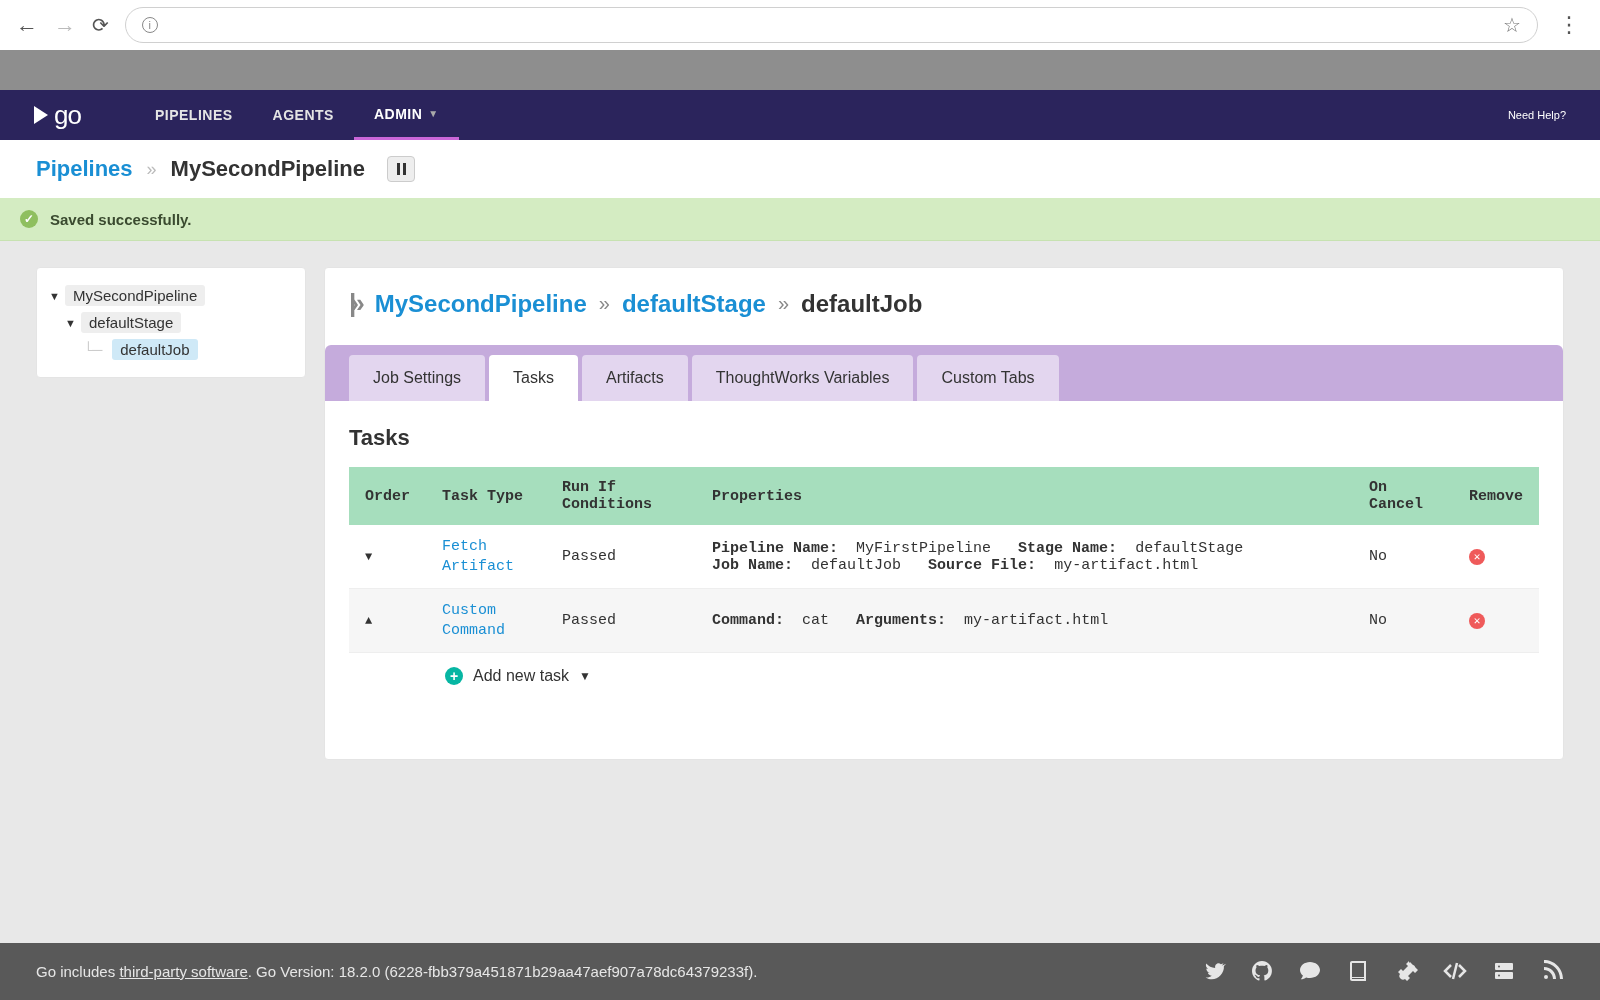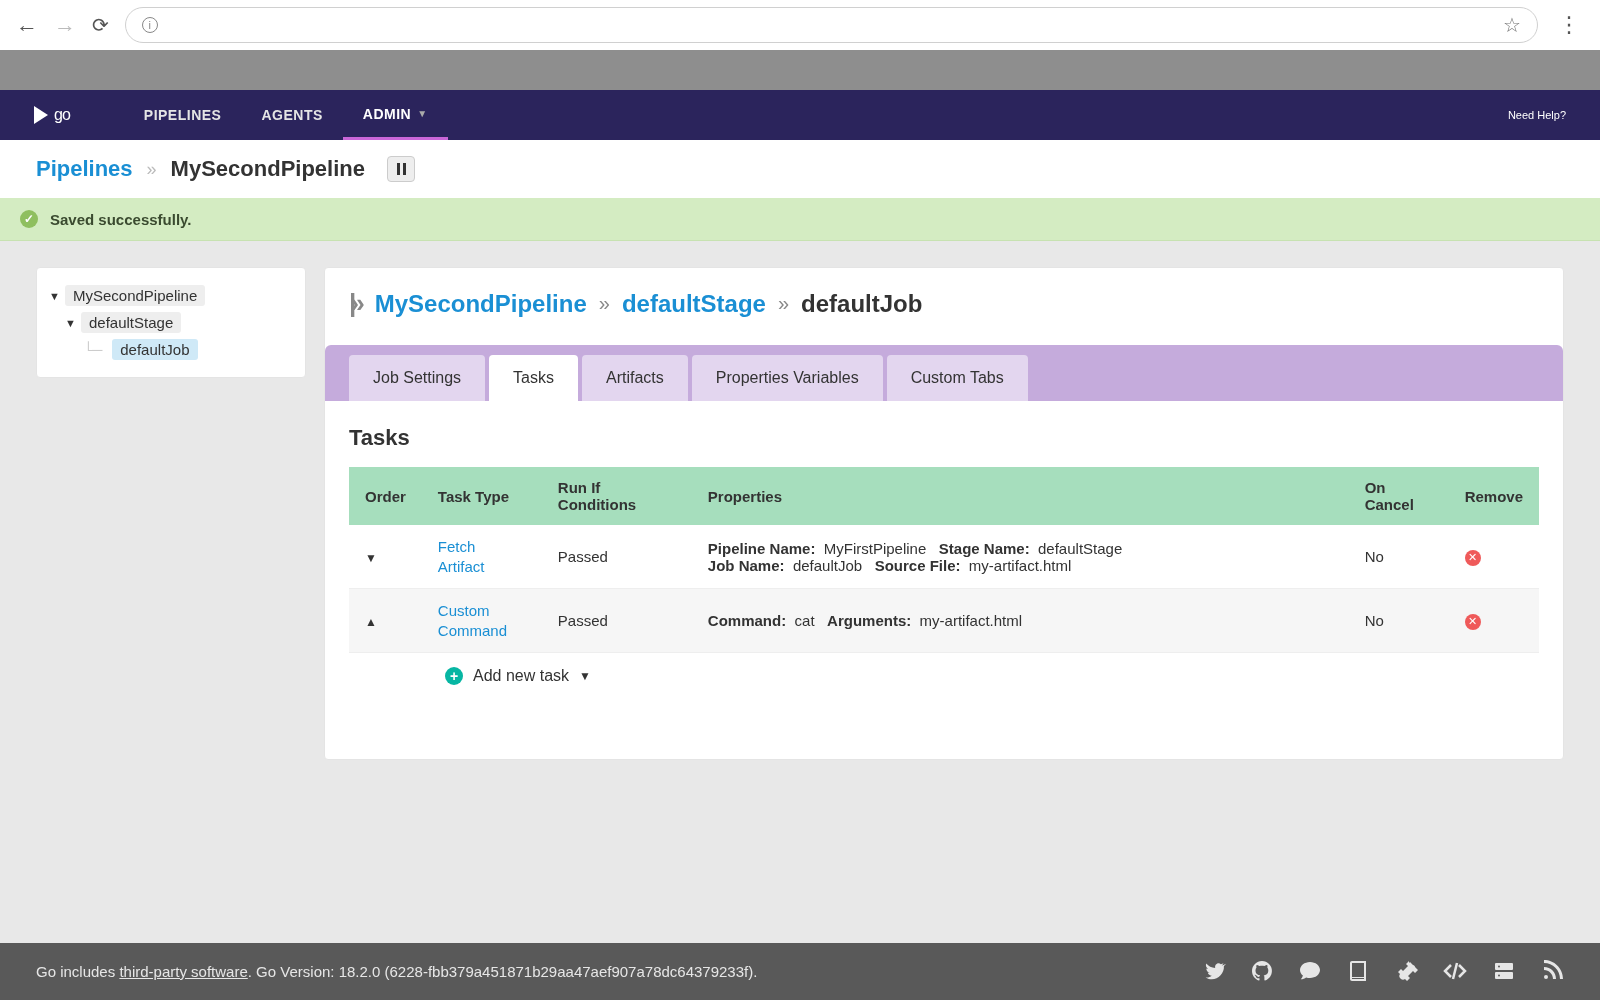--- a/index.html
+++ b/index.html
@@ -53,21 +53,21 @@
   .kebab { color: #555; font-size: 22px; padding: 0 4px; }
 
   
   .app-bar {
     background: #2b245c; height: 50px; display: flex; align-items: center;
     padding: 0 34px; color: #fff;
   }
   .go-logo { display: flex; align-items: center; gap: 6px; margin-right: 54px; }
   .go-logo .tri { width: 0; height: 0; border-top: 9px solid transparent;
     border-bottom: 9px solid transparent; border-left: 14px solid #fff; }
-  .go-logo-text { font-size: 16px; font-weight: 500; letter-spacing: -1px; text-align: center; }
+  .go-logo-text { font-size: 26px; font-weight: 500; letter-spacing: -1px; text-align: center; }
   .app-nav { display: flex; gap: 0; }
   .app-nav-item { padding: 0 20px; height: 50px; display: flex; align-items: center;
     font-size: 14px; font-weight: 600; letter-spacing: 0.5px; cursor: pointer;
     color: #e5e5e5; }
   .app-nav-item.active { border-bottom: 3px solid #c966d8; color: #fff; }
   .app-nav-item .caret { margin-left: 6px; font-size: 10px; color: #aaa; }
   .help-link { margin-left: auto; font-size: 11px; }
 
   
   .crumb-row {
@@ -123,21 +123,21 @@
   }
   .tab {
     padding: 14px 24px 14px; font-size: 16px; font-weight: 500; cursor: pointer;
     background: #e3d6ef; border-radius: 4px 4px 0 0; color: #333;
     margin-bottom: 0;
   }
   .tab.active { background: #fff; }
 
   .section-title { font-size: 22px; font-weight: 600; margin: 24px 0 16px; }
 
-  .task-table { border-collapse: collapse; width: 100%; }
+  .task-table { border-collapse: collapse; width: 100%; font-family: Liberation Mono, monospace; }
   .task-table thead { background: #a6debd; }
   .task-table th { text-align: left; padding: 12px 16px; font-size: 15px; font-weight: 600; color: #333; }
   .task-table td { padding: 12px 16px; font-size: 15px; vertical-align: middle; border-bottom: 1px solid #eee; }
   .task-table tbody tr.alt { background: #f6f6f6; }
   .task-link { color: #1a8fd4; text-decoration: none; line-height: 1.3; display: inline-block; }
   .order-arrow { font-size: 12px; cursor: pointer; color: #333; }
   .prop-key { font-weight: 700; }
   .remove-btn { width: 16px; height: 16px; border-radius: 50%; background: #ef5a5a;
     color: #fff; display: inline-flex; align-items: center; justify-content: center; font-size: 11px; cursor: pointer; }
 
@@ -238,21 +238,21 @@
         <a>defaultStage</a>
         <span class="sep2">»</span>
         <span class="curr">defaultJob</span>
       </div>
     </div>
 
     <div class="tab-strip">
       <div class="tab">Job Settings</div>
       <div class="tab active">Tasks</div>
       <div class="tab">Artifacts</div>
-      <div class="tab">Properties Variables</div>
+      <div class="tab">ThoughtWorks Variables</div>
       <div class="tab">Custom Tabs</div>
     </div>
 
     <div class="content-inner">
       <div class="section-title">Tasks</div>
 
       <table class="task-table">
         <thead>
           <tr>
             <th style="width:70px">Order</th>

